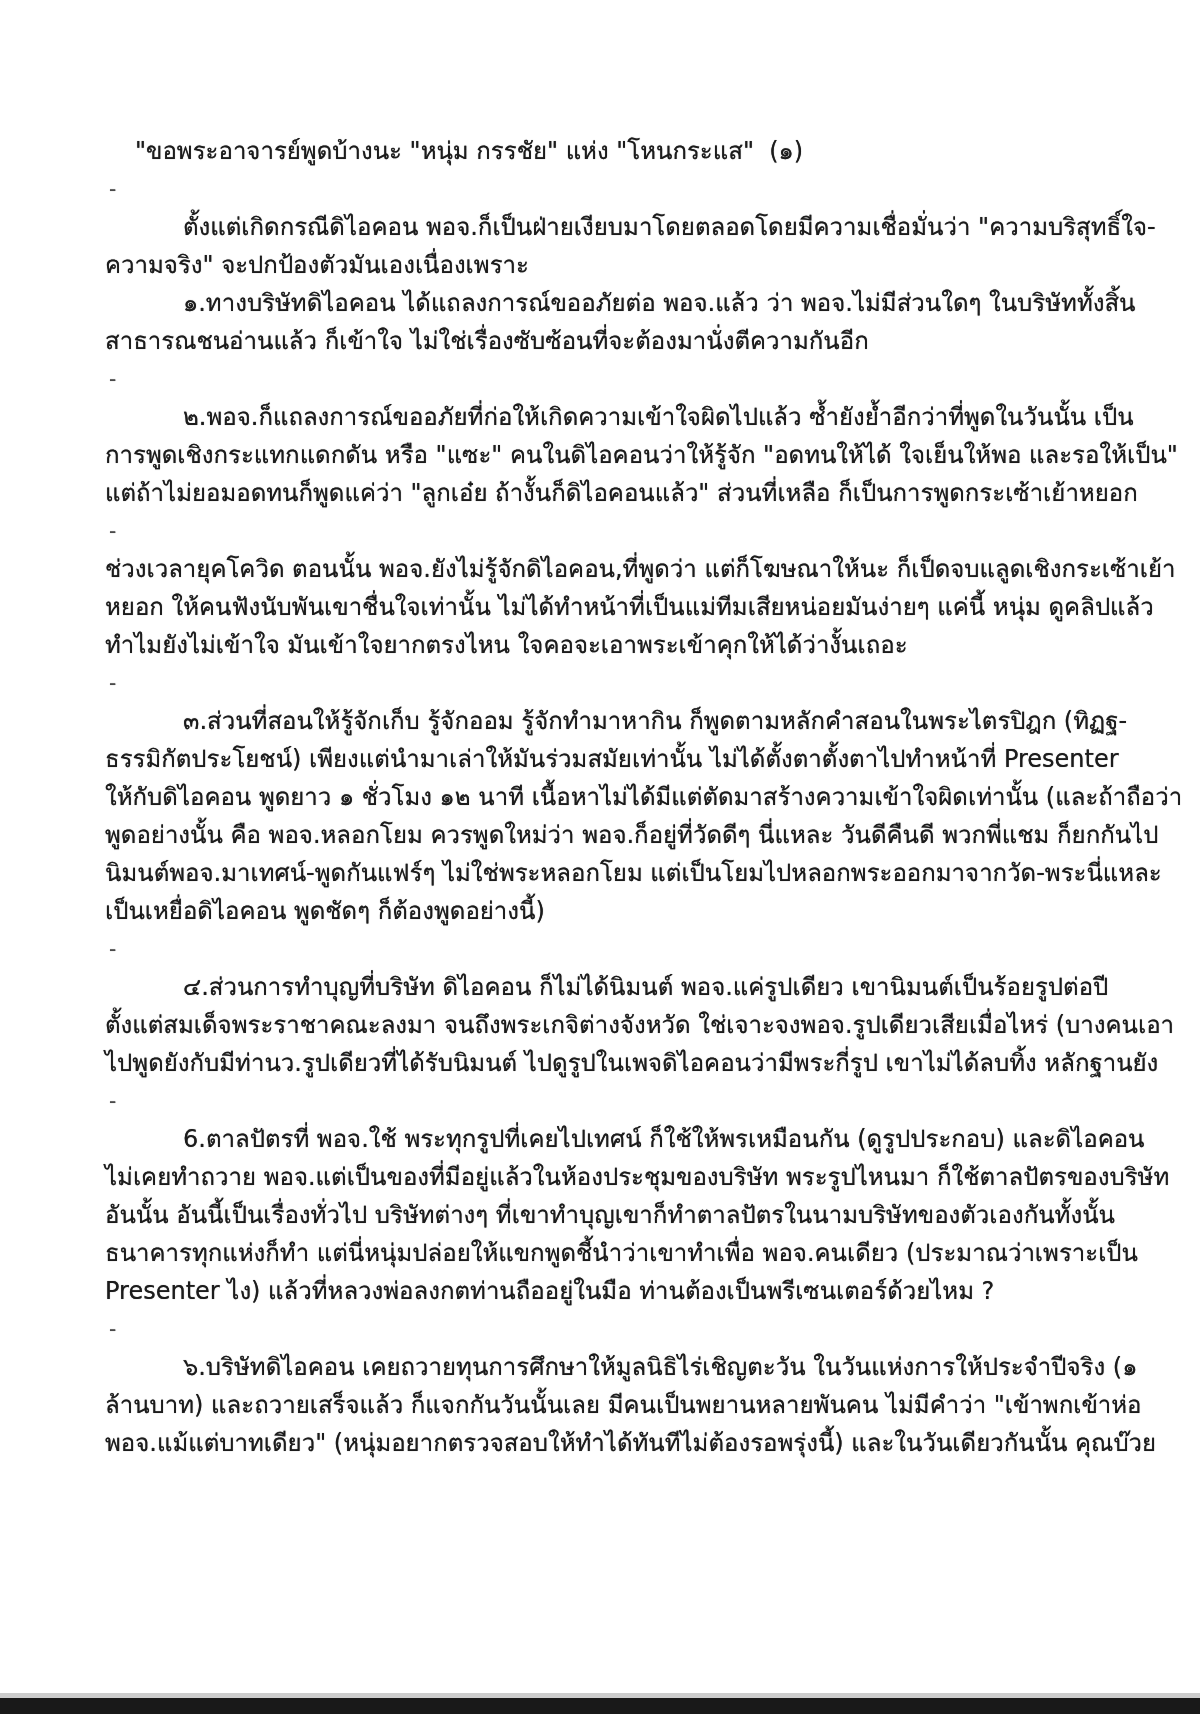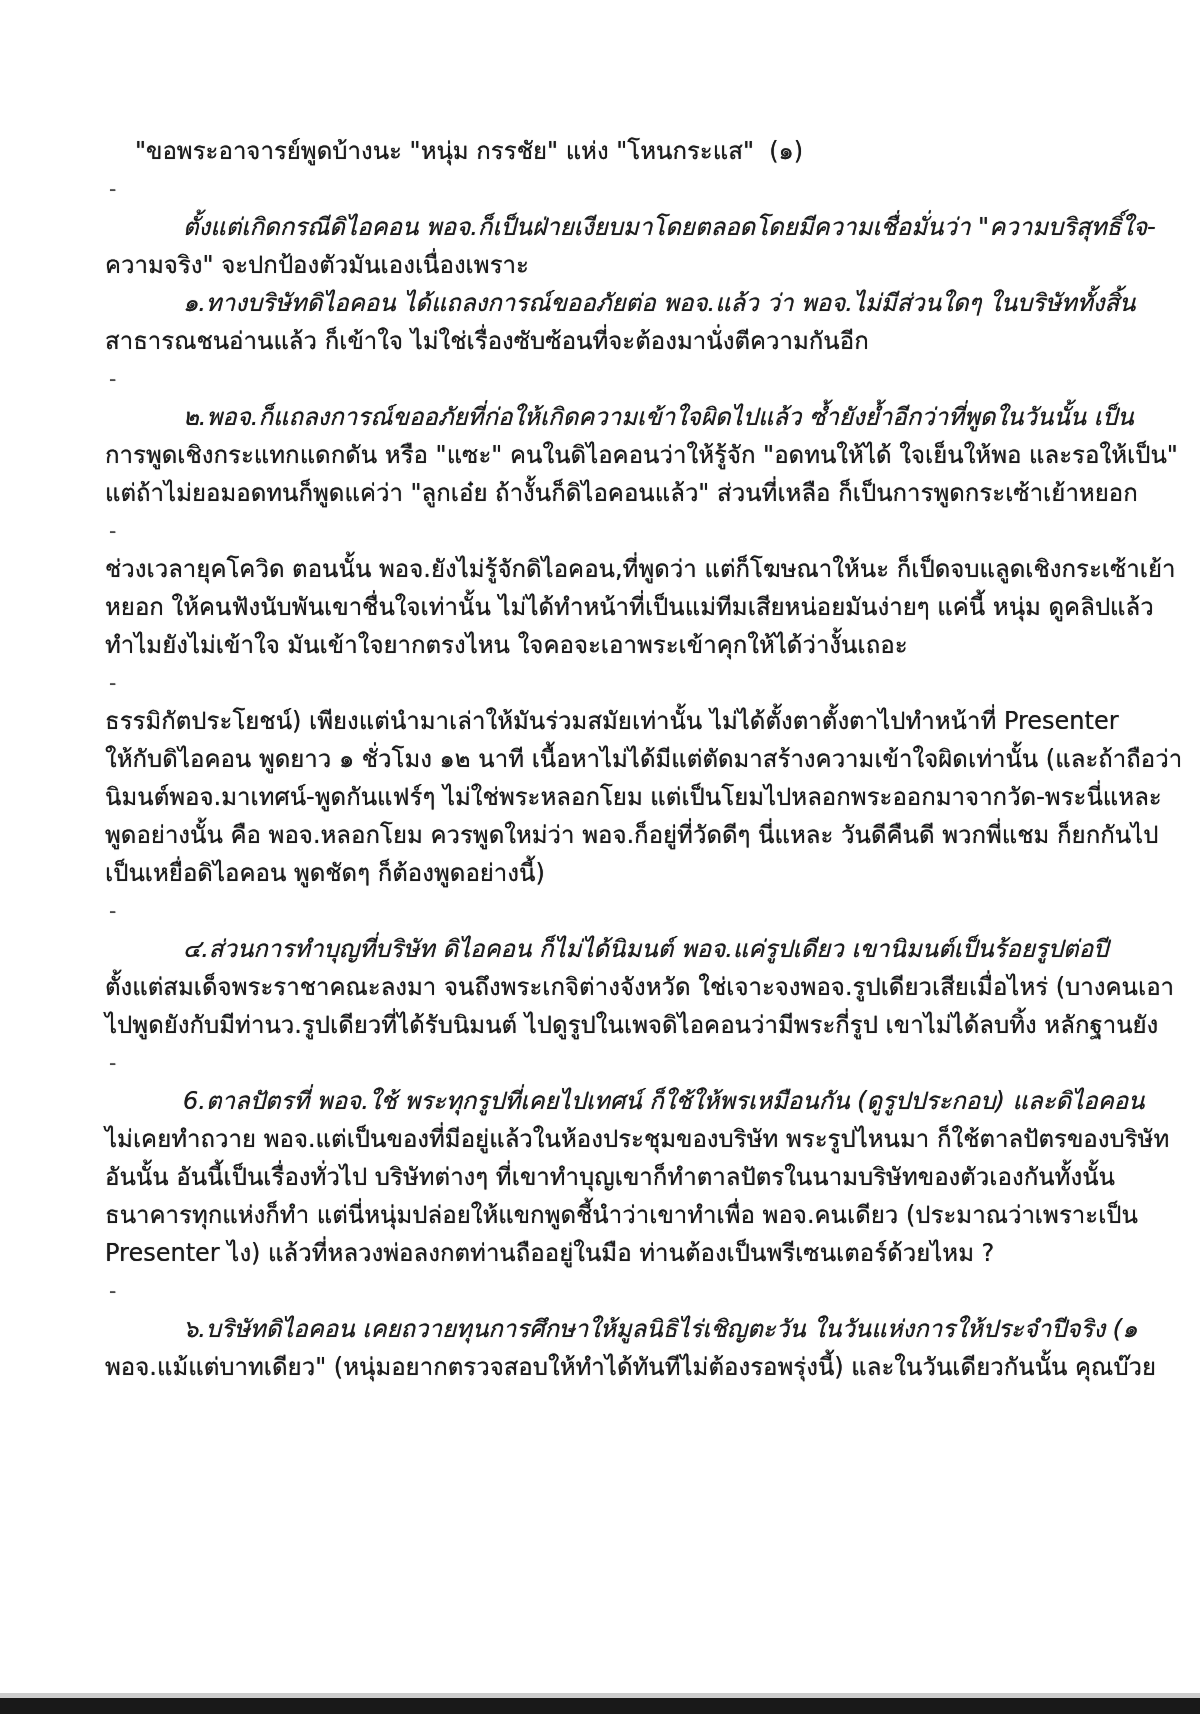--- a/index.html
+++ b/index.html
@@ -23,21 +23,21 @@
     color: #1c1c1c;
     font-size: 24px;
     line-height: 38px;
     text-shadow: 0 0 0.7px #3a3a3a; 
   }
   .line {
     height: 38px;
     white-space: pre;
     overflow: visible;
   }
-  .line.indent { padding-left: 78px; font-style: italic; }
+  .line.indent { padding-left: 78px; }
   .title-line { padding-left: 30px; }
   .sep {
     height: 38px;
     white-space: pre;
     color: #4a4a4a;
     font-size: 20px;
     padding-left: 4px;
   }
   #scan-bottom-line {
     position: absolute;
@@ -68,35 +68,37 @@
         <div class="line">สาธารณชนอ่านแล้ว ก็เข้าใจ ไม่ใช่เรื่องซับซ้อนที่จะต้องมานั่งตีความกันอีก</div>
         <div class="sep">-</div>
         <div class="line indent">๒.พอจ.ก็แถลงการณ์ขออภัยที่ก่อให้เกิดความเข้าใจผิดไปแล้ว ซ้ำยังย้ำอีกว่าที่พูดในวันนั้น เป็น</div>
         <div class="line">การพูดเชิงกระแทกแดกดัน หรือ "แซะ" คนในดิไอคอนว่าให้รู้จัก "อดทนให้ได้ ใจเย็นให้พอ และรอให้เป็น"</div>
         <div class="line">แต่ถ้าไม่ยอมอดทนก็พูดแค่ว่า "ลูกเอ๋ย ถ้างั้นก็ดิไอคอนแล้ว" ส่วนที่เหลือ ก็เป็นการพูดกระเซ้าเย้าหยอก</div>
         <div class="sep">-</div>
         <div class="line">ช่วงเวลายุคโควิด ตอนนั้น พอจ.ยังไม่รู้จักดิไอคอน,ที่พูดว่า แต่ก็โฆษณาให้นะ ก็เป็ดจบแลูดเชิงกระเซ้าเย้า</div>
         <div class="line">หยอก ให้คนฟังนับพันเขาชื่นใจเท่านั้น ไม่ได้ทำหน้าที่เป็นแม่ทีมเสียหน่อยมันง่ายๆ แค่นี้ หนุ่ม ดูคลิปแล้ว</div>
         <div class="line">ทำไมยังไม่เข้าใจ มันเข้าใจยากตรงไหน ใจคอจะเอาพระเข้าคุกให้ได้ว่างั้นเถอะ</div>
         <div class="sep">-</div>
+        <div class="line indent">๓.ส่วนที่สอนให้รู้จักเก็บ รู้จักออม รู้จักทำมาหากิน ก็พูดตามหลักคำสอนในพระไตรปิฎก (ทิฏฐ-</div>
         <div class="line">ธรรมิกัตประโยชน์) เพียงแต่นำมาเล่าให้มันร่วมสมัยเท่านั้น ไม่ได้ตั้งตาตั้งตาไปทำหน้าที่ Presenter</div>
         <div class="line">ให้กับดิไอคอน พูดยาว ๑ ชั่วโมง ๑๒ นาที เนื้อหาไม่ได้มีแต่ตัดมาสร้างความเข้าใจผิดเท่านั้น (และถ้าถือว่า</div>
+        <div class="line">พูดอย่างนั้น คือ พอจ.หลอกโยม ควรพูดใหม่ว่า พอจ.ก็อยู่ที่วัดดีๆ นี่แหละ วันดีคืนดี พวกพี่แชม ก็ยกกันไป</div>
         <div class="line">นิมนต์พอจ.มาเทศน์-พูดกันแฟร์ๆ ไม่ใช่พระหลอกโยม แต่เป็นโยมไปหลอกพระออกมาจากวัด-พระนี่แหละ</div>
-        <div class="line">พูดอย่างนั้น คือ พอจ.หลอกโยม ควรพูดใหม่ว่า พอจ.ก็อยู่ที่วัดดีๆ นี่แหละ วันดีคืนดี พวกพี่แชม ก็ยกกันไป</div>
         <div class="line">เป็นเหยื่อดิไอคอน พูดชัดๆ ก็ต้องพูดอย่างนี้)</div>
         <div class="sep">-</div>
         <div class="line indent">๔.ส่วนการทำบุญที่บริษัท ดิไอคอน ก็ไม่ได้นิมนต์ พอจ.แค่รูปเดียว เขานิมนต์เป็นร้อยรูปต่อปี</div>
         <div class="line">ตั้งแต่สมเด็จพระราชาคณะลงมา จนถึงพระเกจิต่างจังหวัด ใช่เจาะจงพอจ.รูปเดียวเสียเมื่อไหร่ (บางคนเอา</div>
         <div class="line">ไปพูดยังกับมีท่านว.รูปเดียวที่ได้รับนิมนต์ ไปดูรูปในเพจดิไอคอนว่ามีพระกี่รูป เขาไม่ได้ลบทิ้ง หลักฐานยัง</div>
         <div class="sep">-</div>
         <div class="line indent">6.ตาลปัตรที่ พอจ.ใช้ พระทุกรูปที่เคยไปเทศน์ ก็ใช้ให้พรเหมือนกัน (ดูรูปประกอบ) และดิไอคอน</div>
         <div class="line">ไม่เคยทำถวาย พอจ.แต่เป็นของที่มีอยู่แล้วในห้องประชุมของบริษัท พระรูปไหนมา ก็ใช้ตาลปัตรของบริษัท</div>
         <div class="line">อันนั้น อันนี้เป็นเรื่องทั่วไป บริษัทต่างๆ ที่เขาทำบุญเขาก็ทำตาลปัตรในนามบริษัทของตัวเองกันทั้งนั้น</div>
         <div class="line">ธนาคารทุกแห่งก็ทำ แต่นี่หนุ่มปล่อยให้แขกพูดชี้นำว่าเขาทำเพื่อ พอจ.คนเดียว (ประมาณว่าเพราะเป็น</div>
         <div class="line">Presenter ไง) แล้วที่หลวงพ่อลงกตท่านถืออยู่ในมือ ท่านต้องเป็นพรีเซนเตอร์ด้วยไหม ?</div>
         <div class="sep">-</div>
         <div class="line indent">๖.บริษัทดิไอคอน เคยถวายทุนการศึกษาให้มูลนิธิไร่เชิญตะวัน ในวันแห่งการให้ประจำปีจริง (๑</div>
+        <div class="line">ล้านบาท) และถวายเสร็จแล้ว ก็แจกกันวันนั้นเลย มีคนเป็นพยานหลายพันคน ไม่มีคำว่า "เข้าพกเข้าห่อ</div>
         <div class="line">พอจ.แม้แต่บาทเดียว" (หนุ่มอยากตรวจสอบให้ทำได้ทันทีไม่ต้องรอพรุ่งนี้) และในวันเดียวกันนั้น คุณบ๊วย</div>
       </div>
   </div>
   <div id="scan-bottom-line"></div>
   <div id="scan-bottom-bar"></div>
 </div>
 
 </body></html>

